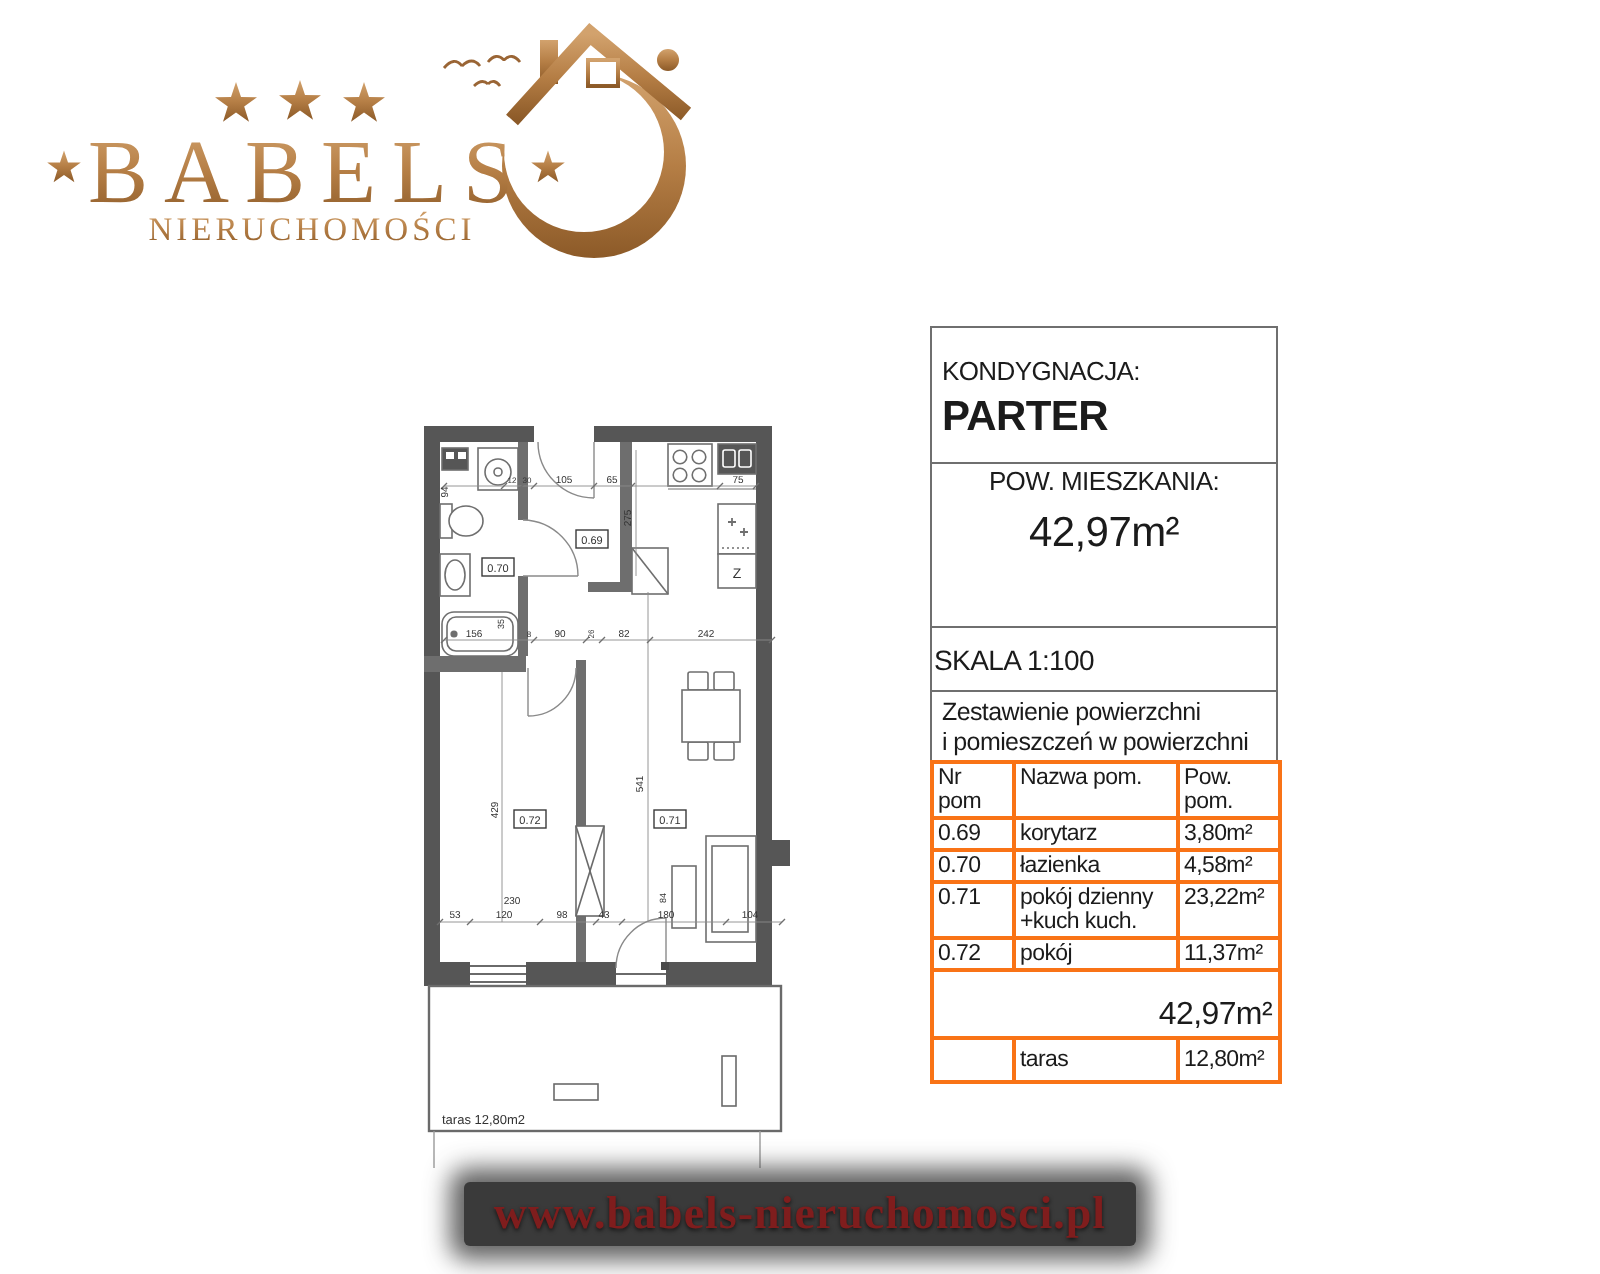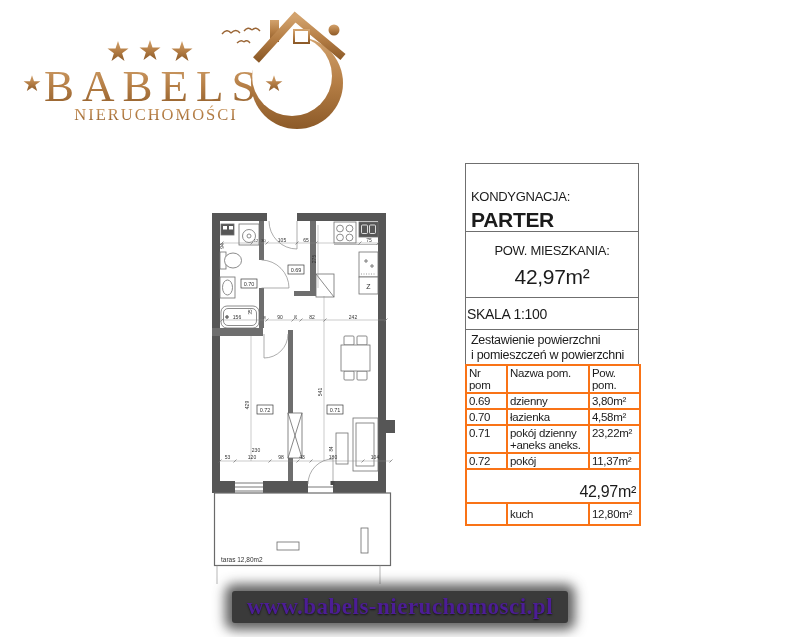--- a/index.html
+++ b/index.html
@@ -7,42 +7,42 @@
     width:800px;height:637px;position:relative;background:#ffffff;overflow:hidden;
     font-family:"Liberation Sans", sans-serif;
   }
   
   .logo{position:absolute;left:8px;top:4px;width:350px;height:135px;}
   
   .plan{position:absolute;left:208px;top:208px;width:190px;height:392px;}
   
   .panel{position:absolute;left:465px;top:164px;width:174px;color:#1b1b1b;letter-spacing:-0.3px;}
   .p-box{border:1px solid #6f6f6f;margin-top:-1px;background:#fff;box-sizing:border-box;width:100%;}
-  .p-floor{height:69px;padding:25px 0 0 5px;}
+  .p-floor{height:69px;padding:14px 0 0 5px;}
   .p-label{font-size:13px;}
   .p-floor-value{font-size:21px;margin-top:4px;font-weight:bold;}
-  .p-area{height:67px;text-align:center;padding-top:11px;}
+  .p-area{height:83px;text-align:center;padding-top:1px;}
   .p-area-value{font-size:21px;margin-top:7px;}
   .p-scale{height:33px;line-height:32px;padding-left:1px;font-size:14px;}
   .p-tabletitle{height:36px;padding:3px 0 0 5px;font-size:12.5px;line-height:15px;}
   table.ptab{border-collapse:collapse;width:174px;margin-top:-1px;font-size:11.5px;color:#1b1b1b;table-layout:fixed;}
   table.ptab td,table.ptab th{border:2px solid #f97316;padding:1px 2px;vertical-align:top;font-weight:normal;text-align:left;}
   col.c1{width:41px;}col.c2{width:82px;}col.c3{width:51px;}
   td.name{padding-left:8px;}
   td.area{text-align:right;padding-right:3px;}
   tr.total td{height:30px;font-size:16px;text-align:right;vertical-align:bottom;padding-right:3px;}
   tr.r-taras td{height:18px;vertical-align:middle;}
   
   .footer-band{
     position:absolute;left:232px;top:591px;width:336px;height:32px;background:#3a3a3a;
     border-radius:3px;box-shadow:0 0 12px 7px rgba(58,58,58,0.8);
   }
   .footer-url{
     position:absolute;left:232px;top:591px;width:336px;height:32px;line-height:32px;text-align:center;
-    font-family:"Liberation Serif", serif;font-weight:bold;font-size:23px;color:#4c1d95;
+    font-family:"Liberation Serif", serif;font-weight:bold;font-size:23px;color:#7f1d1d;
     text-shadow:0 1px 2px rgba(0,0,0,0.65);letter-spacing:0.5px;
   }
   .dimtxt{font-family:"Liberation Sans",sans-serif;fill:#333;}
 </style>
 </head>
 <body>
 
 <svg class="logo" viewBox="0 0 350 135" xmlns="http://www.w3.org/2000/svg">
   <defs>
     <linearGradient id="gold" x1="0" y1="0" x2="0" y2="1">
@@ -310,44 +310,44 @@
         <col class="c3">
       </colgroup>
     <tbody>
         <tr>
       <th>Nr pom</th>
       <th>Nazwa pom.</th>
       <th>Pow. pom.</th>
     </tr>
     <tr>
       <td>0.69</td>
-      <td class="name">dzienny</td>
+      <td class="name">korytarz</td>
       <td class="area">3,80m²</td>
     </tr>
     <tr>
       <td>0.70</td>
       <td class="name">łazienka</td>
       <td class="area">4,58m²</td>
     </tr>
     <tr>
       <td>0.71</td>
-      <td class="name">pokój dzienny +aneks aneks.</td>
+      <td class="name">pokój dzienny +kuch kuch.</td>
       <td class="area">23,22m²</td>
     </tr>
     <tr>
       <td>0.72</td>
       <td class="name">pokój</td>
       <td class="area">11,37m²</td>
     </tr>
     <tr class="total">
       <td colspan="3">42,97m²</td>
     </tr>
     <tr class="r-taras">
       <td></td>
-      <td class="name">kuch</td>
+      <td class="name">taras</td>
       <td class="area">12,80m²</td>
     </tr>
   </tbody>
     </table>
 </div>
 
 <div class="footer-band"></div>
 <div class="footer-url">www.babels-nieruchomosci.pl</div>
 
 </body></html>

